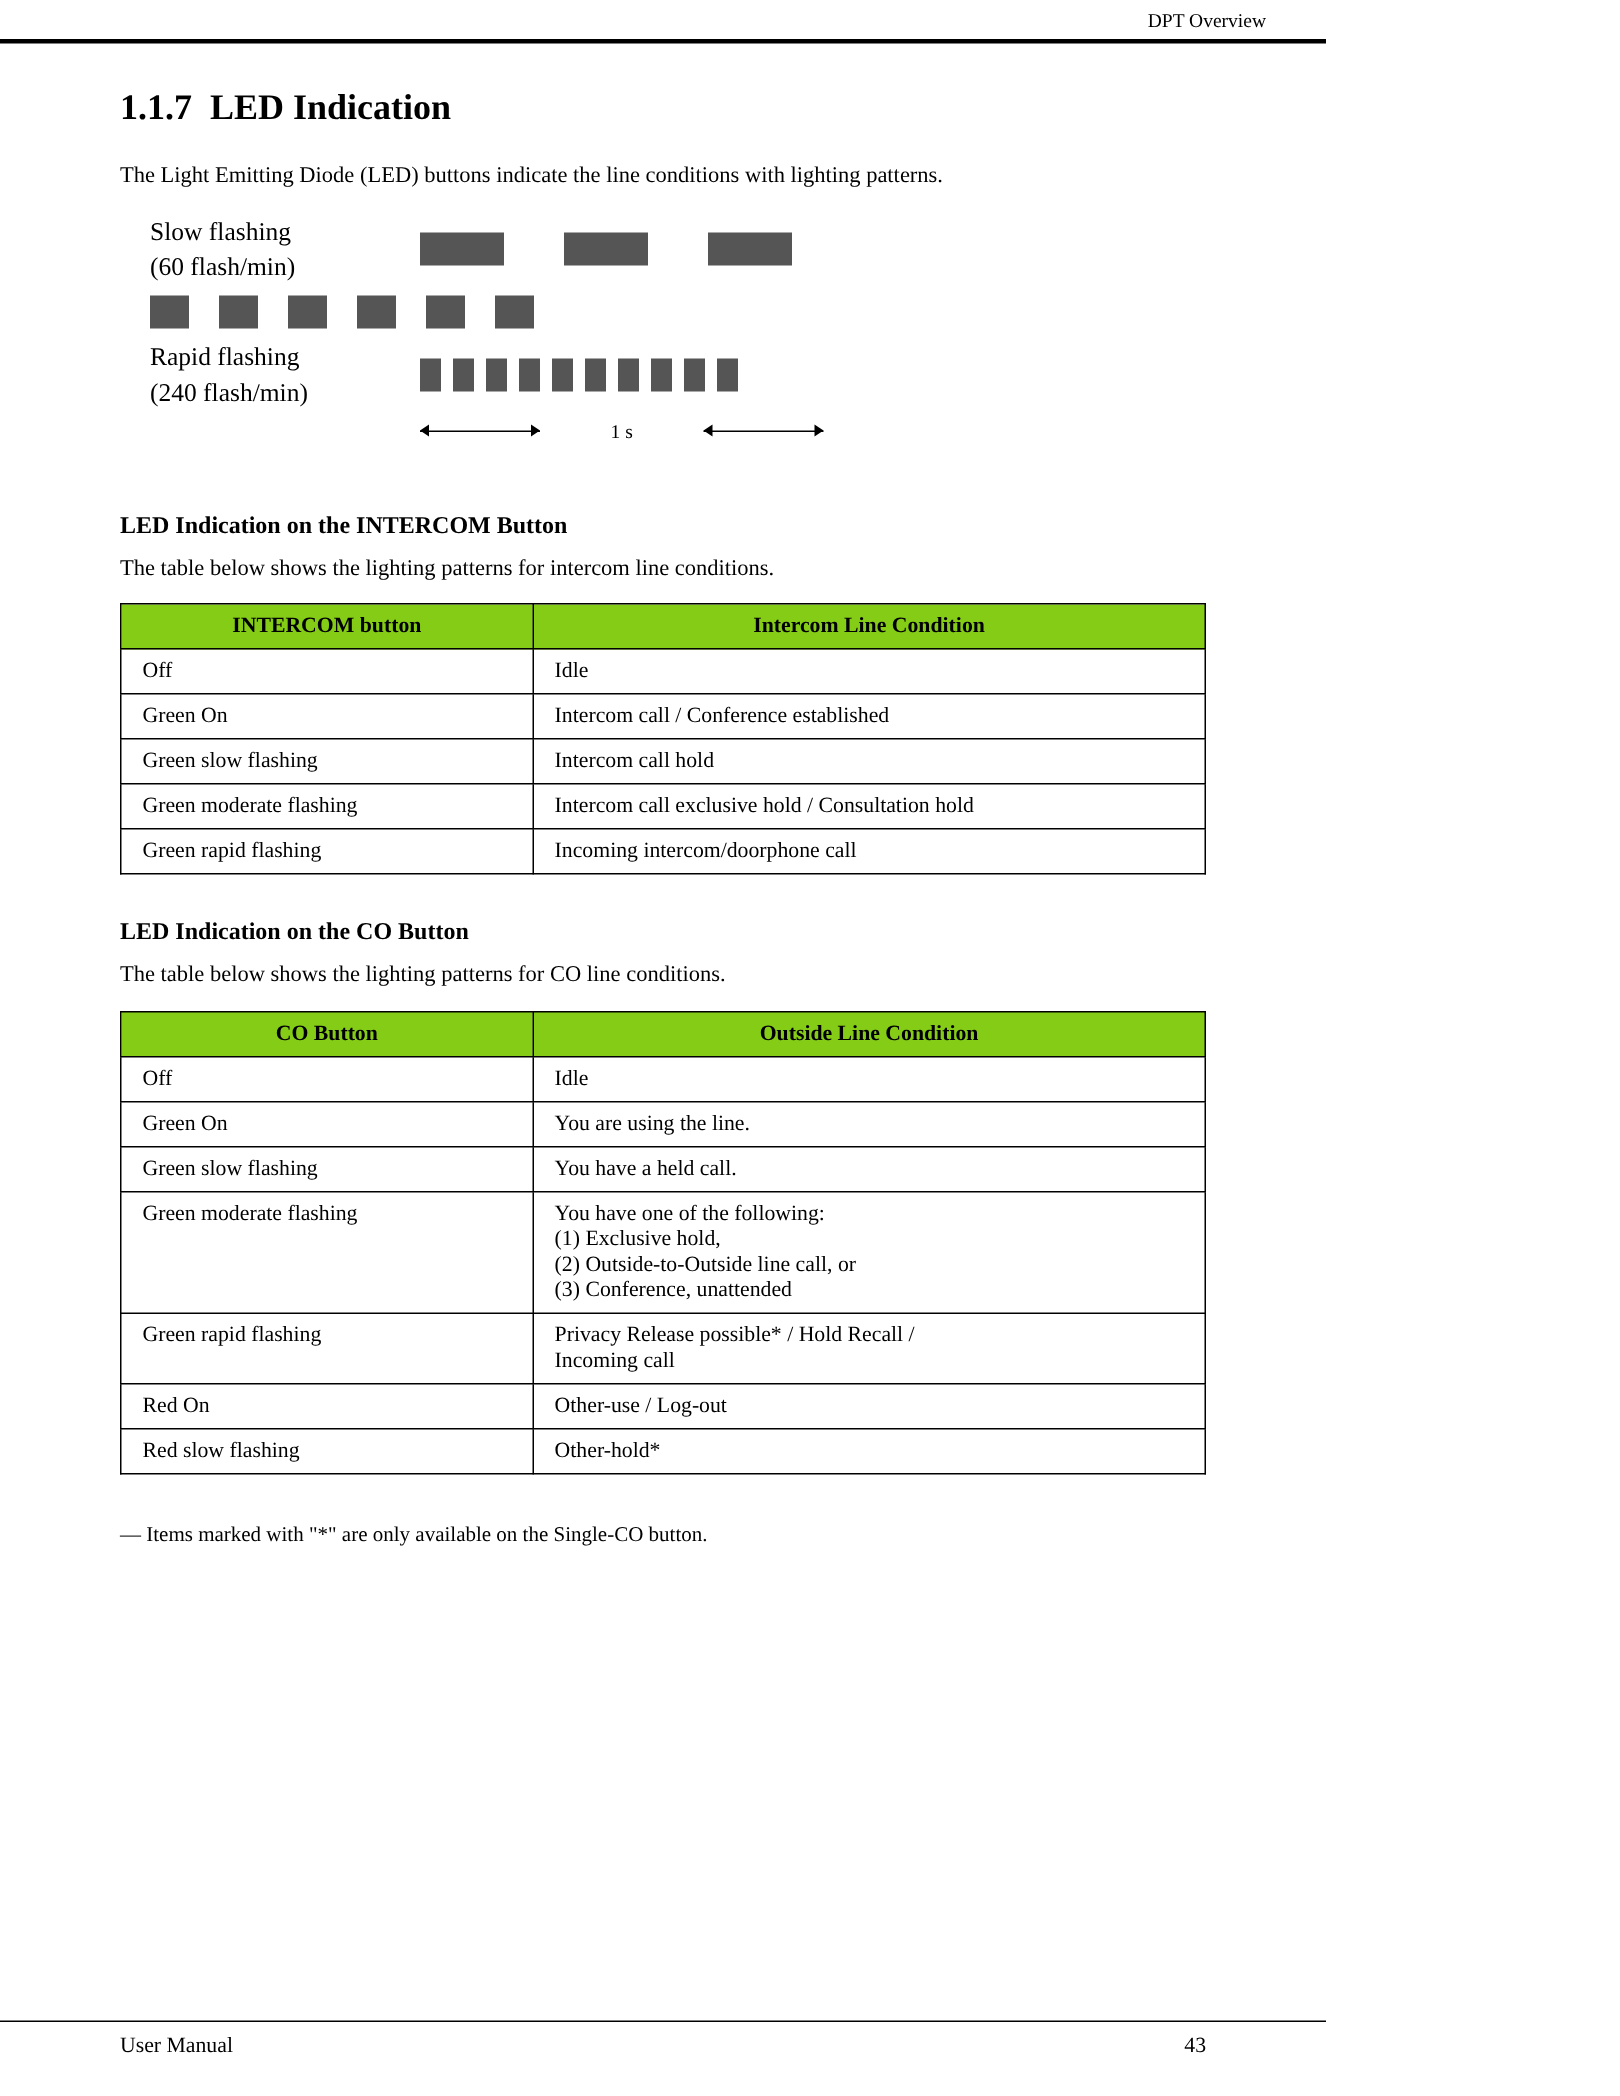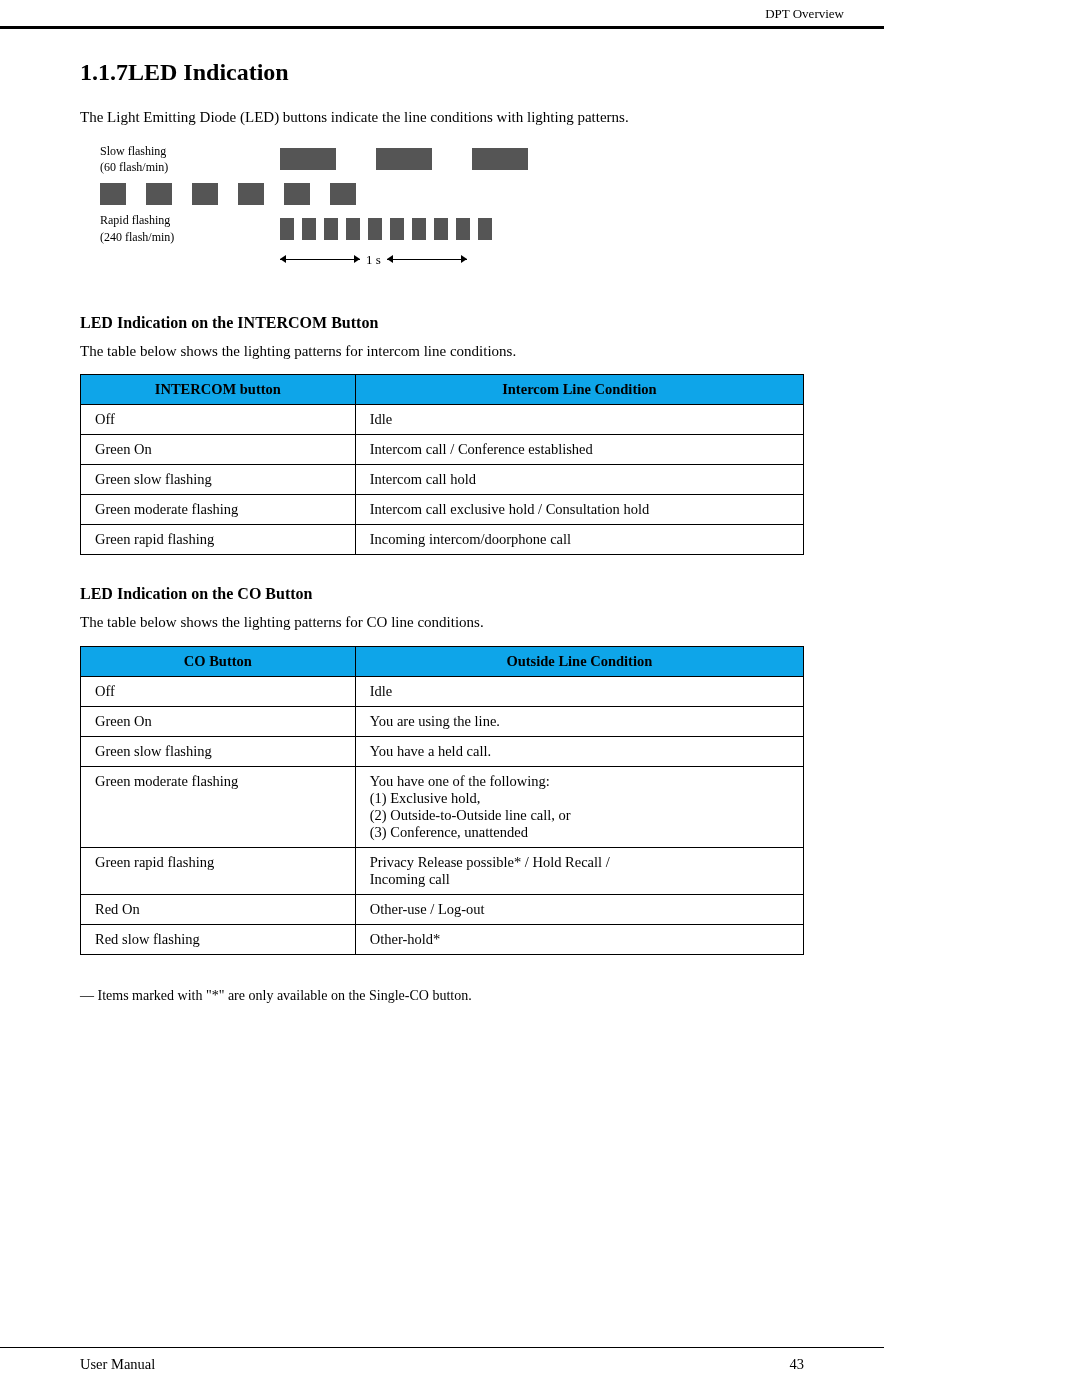--- a/index.html
+++ b/index.html
@@ -35,20 +35,21 @@
       padding: 30px 80px 80px 80px;
     }
 
     
     .section-heading {
       font-size: 24px;
       font-weight: bold;
       margin-bottom: 20px;
       display: flex;
       align-items: flex-end;
+      gap: 12px;
     }
 
     .section-number {
       font-size: 24px;
       font-weight: bold;
     }
 
     .intro-text {
       margin-bottom: 14px;
       line-height: 1.5;
@@ -69,21 +70,21 @@
 
     .flash-row {
       display: flex;
       align-items: center;
       margin-bottom: 4px;
       gap: 0;
     }
 
     .flash-label {
       width: 180px;
-      font-size: 12px;
+      font-size: 17px;
       line-height: 1.4;
       flex-shrink: 0;
     }
 
     .flash-pattern {
       display: flex;
       align-items: center;
       gap: 0;
       height: 28px;
     }
@@ -115,20 +116,21 @@
       align-items: center;
       margin-left: 180px;
       margin-top: 2px;
       margin-bottom: 16px;
     }
 
     .time-arrow {
       display: flex;
       align-items: center;
       font-size: 13px;
+      gap: 41px;
     }
 
     .arrow-line {
       width: 80px;
       height: 1px;
       background: #000;
       position: relative;
     }
 
     .arrow-line::before {
@@ -182,21 +184,21 @@
 
     table th, table td {
       border: 1px solid #000;
       padding: 6px 14px;
       font-size: 14.5px;
       vertical-align: top;
     }
 
     table th {
       font-weight: bold;
-      background: #0ea5e9;
+      background: #84cc16;
       text-align: center;
     }
 
     table td:first-child {
       width: 38%;
     }
 
     .footnote {
       font-size: 14px;
       margin-top: 10px;

